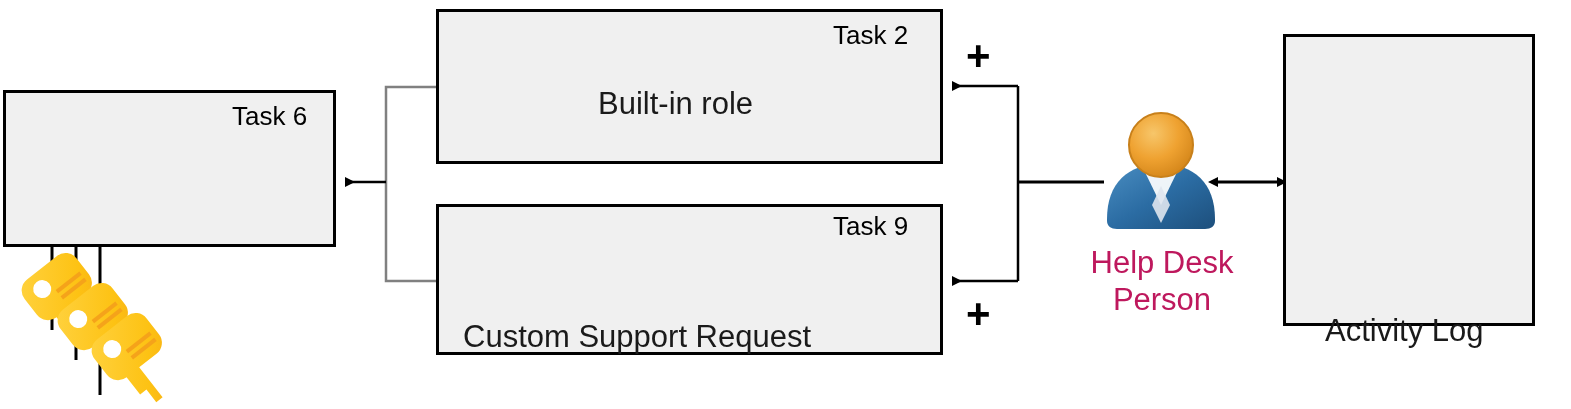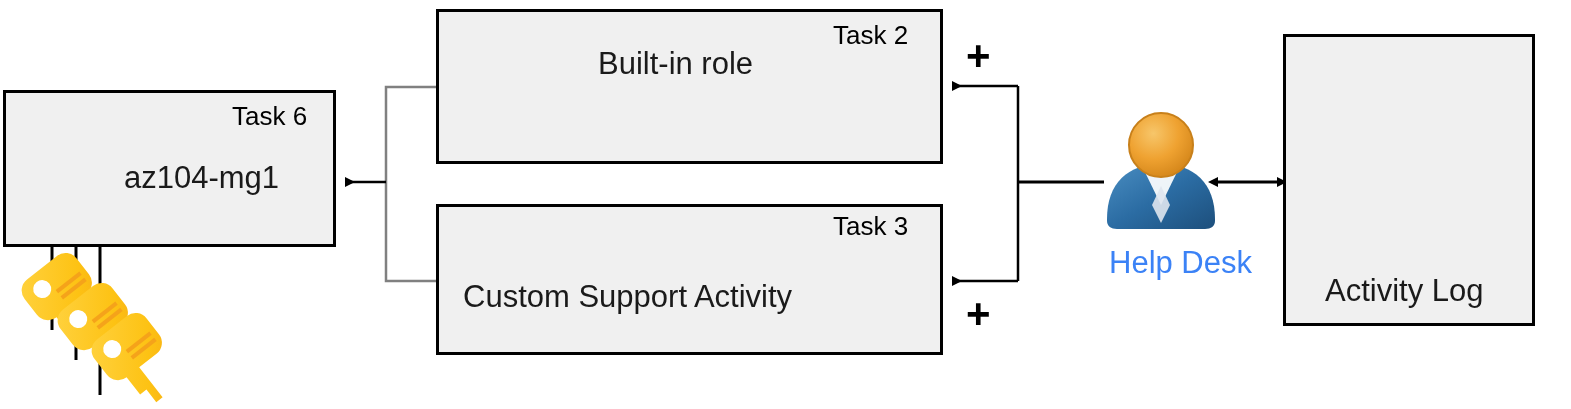--- a/index.html
+++ b/index.html
@@ -22,34 +22,35 @@
     white-space:nowrap;
     line-height:1;
   }
   .body-text{
     position:absolute;
     font-size:31px;
     color:#1a1a1a;
     white-space:nowrap;
     line-height:1.12;
     text-align:center;
+    margin-top:40px;
   }
   .plus{
     position:absolute;
     font-size:42px;
     font-weight:bold;
     color:#000000;
     line-height:1;
   }
   .svg-layer{position:absolute;left:0;top:0;width:1571px;height:409px;}
   .person-label{
     position:absolute;
     font-size:31px;
-    color:#3b82f6;
-    text-align:right;
+    color:#be185d;
+    text-align:center;
     line-height:1.12;
     white-space:nowrap;
   }
 </style>
 </head>
 <body>
 
 <div id="stage">
 
   <svg class="svg-layer" viewBox="0 0 1571 409" xmlns="http://www.w3.org/2000/svg">
@@ -162,28 +163,28 @@
       <line x1="1380" y1="228" x2="1443" y2="228" stroke="#000" stroke-width="3.5"></line>
     </g>
   </svg>
 
   <div class="box" style="left:3px;top:90px;width:333px;height:157px;"></div>
   <div class="box" style="left:436px;top:9px;width:507px;height:155px;"></div>
   <div class="box" style="left:436px;top:204px;width:507px;height:151px;"></div>
   <div class="box" style="left:1283px;top:34px;width:252px;height:292px;"></div>
 
   <div class="corner-label" style="left:232px;top:103px;">Task 6</div>
-  <div class="body-text" style="left:124px;top:161px;">az104-mg1</div>
 
   <div class="corner-label" style="left:833px;top:22px;">Task 2</div>
   <div class="body-text" style="left:598px;top:47px;">Built-in role</div>
 
-  <div class="corner-label" style="left:833px;top:213px;">Task 3</div>
-  <div class="body-text" style="left:463px;top:280px;">Custom Support Activity</div>
+  <div class="corner-label" style="left:833px;top:213px;">Task 9</div>
+  <div class="body-text" style="left:463px;top:280px;">Custom Support Request</div>
 
   <div class="body-text" style="left:1325px;top:274px;text-align:right;">Activity Log</div>
 
   <div class="person-label" style="left:1072px;top:246px;width:180px;">Help Desk</div>
+  <div class="person-label" style="left:1072px;top:283px;width:180px;">Person</div>
 
   <div class="plus" style="left:966px;top:35px;">+</div>
   <div class="plus" style="left:966px;top:293px;">+</div>
 
 </div>
 
 </body></html>

